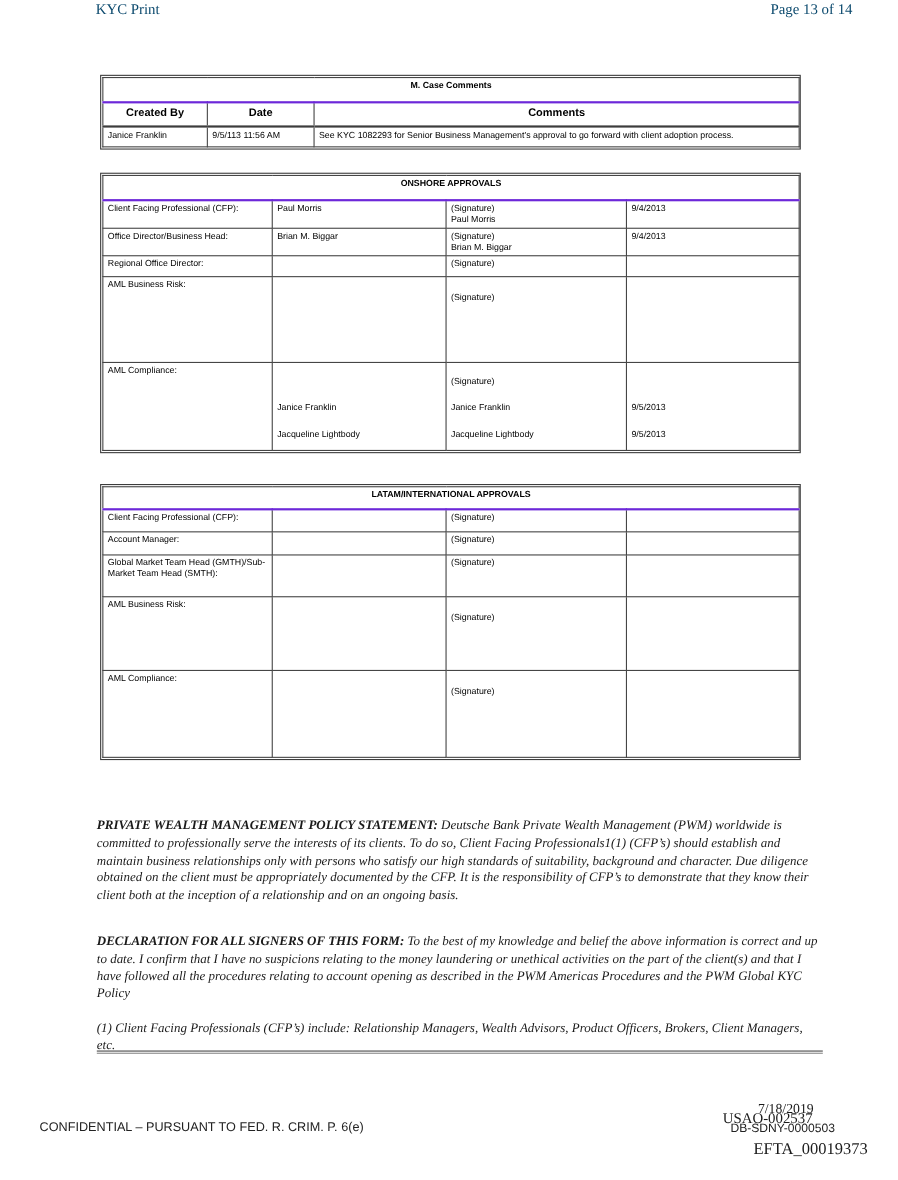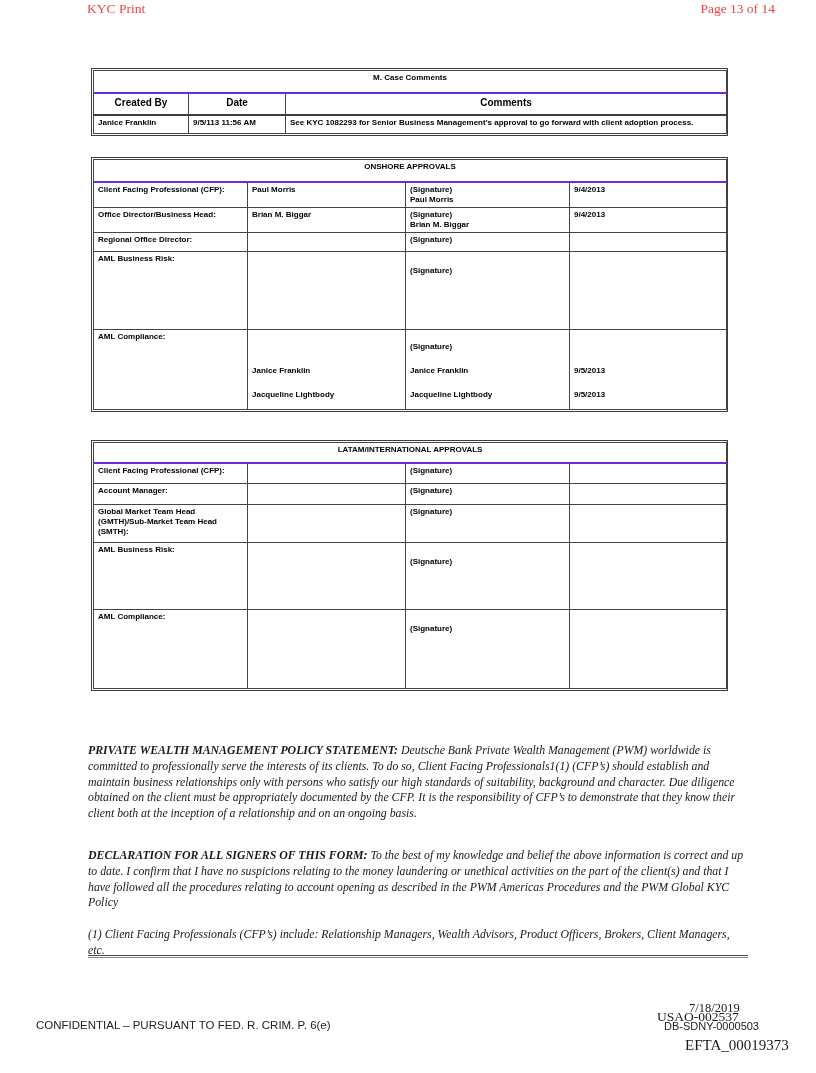--- a/index.html
+++ b/index.html
@@ -5,31 +5,31 @@
   * { margin:0; padding:0; box-sizing:border-box; }
   html,body { background:#ffffff; }
   .page {
     position:relative; width:816px; height:1073px; background:#ffffff;
     font-family:"Liberation Sans", sans-serif; color:#111; overflow:hidden;
   }
   
   .page-header {
     position:absolute; top:1px; left:87px; right:41px;
     display:flex; justify-content:space-between;
-    font-family:"Liberation Serif", serif; font-size:13.5px; color:#ef4444;
+    font-family:"Liberation Serif", serif; font-size:13.5px; color:#0c4a6e;
   }
   
   .tbl-wrap {
     position:absolute; left:91px; width:637px;
     border:1px solid #3d3d3d; padding:1px; background:#fff;
   }
   table.tbl { border-collapse:collapse; table-layout:fixed; width:633px; }
   .tbl td, .tbl th {
     border:1px solid #454545; vertical-align:top; text-align:left;
-    padding:2px 4px; font-size:8px; line-height:1.25; font-weight:bold; color:#000;
+    padding:2px 4px; font-size:8px; line-height:1.25; font-weight:normal; color:#000;
   }
   .tbl .title-cell {
     text-align:center; font-weight:bold; font-size:8px; height:22px;
     border-bottom:2px solid #6d28d9;
   }
   .tbl .col-head {
     text-align:center; font-weight:bold; font-size:10px; height:22px;
     vertical-align:middle; border-bottom:2px solid #3d3d3d;
   }
   .mt10 { margin-top:10px; }

